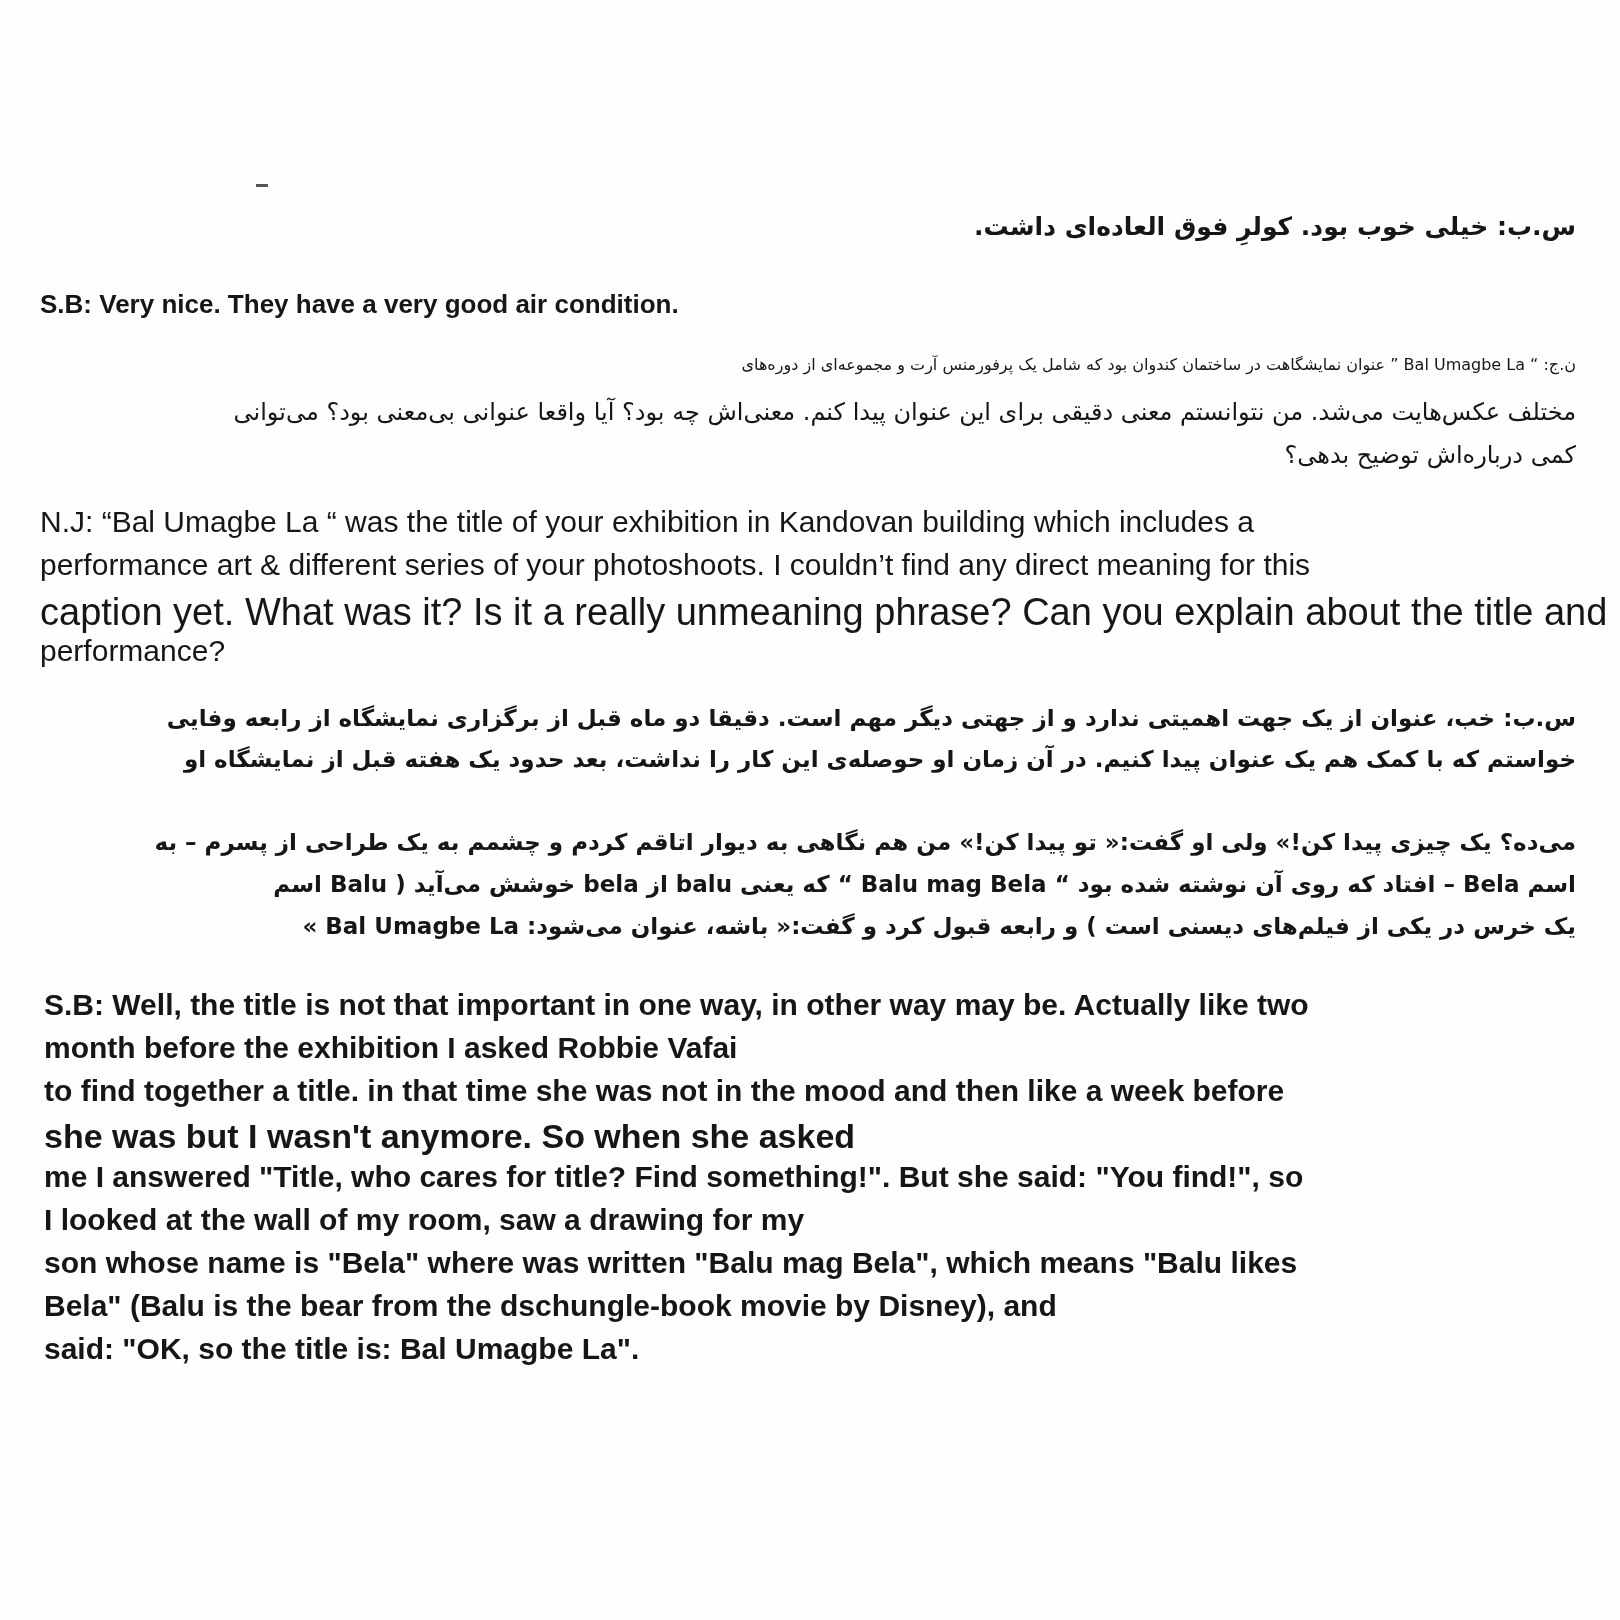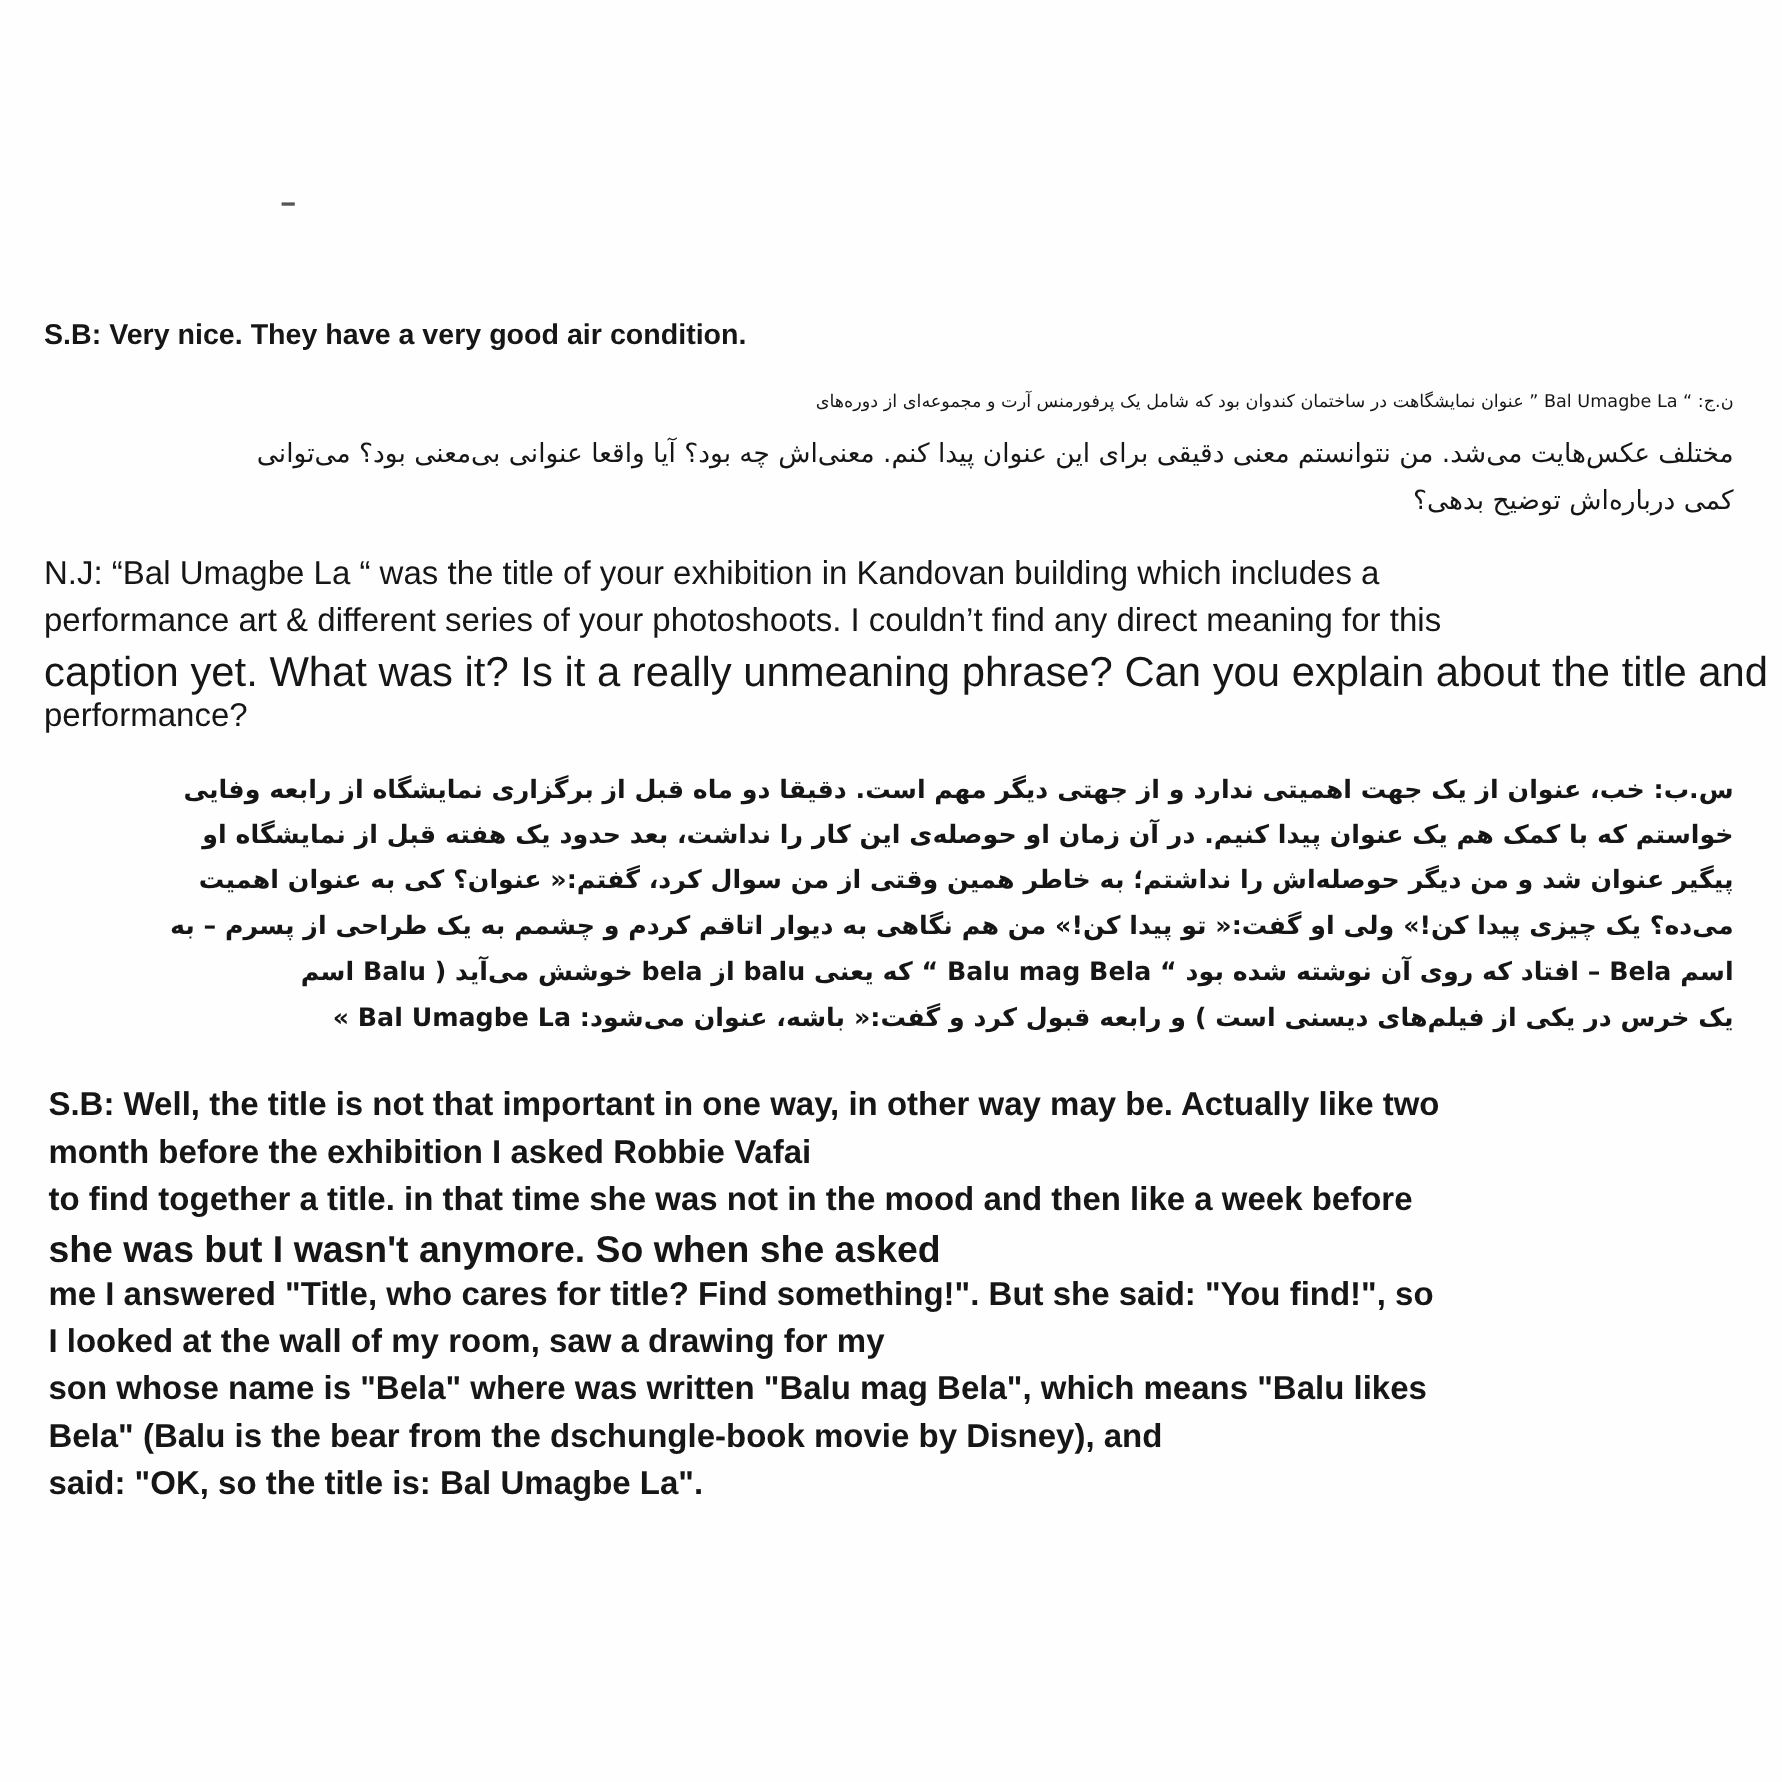--- a/index.html
+++ b/index.html
@@ -14,35 +14,35 @@
   .en.bold { font-weight: bold; }
   .en.norm { font-weight: normal; }
 </style>
 </head>
 <body>
 
 <div class="page">
 
   <div class="dash"></div>
 
+  <div class="line fa bold" style="top:212px;">س.ب: خیلی خوب بود. کولرِ فوق العاده‌ای داشت.</div>
 
   <div class="line en bold" style="top:278px; font-size:26px;margin-top:11px;">S.B: Very nice. They have a very good air condition.</div>
 
   <div class="line fa norm" style="top:355px; font-size:16px;">ن.ج: “ Bal Umagbe La ” عنوان نمایشگاهت در ساختمان کندوان بود که شامل یک پرفورمنس آرت و مجموعه‌ای از دوره‌های</div>
   <div class="line fa norm" style="top:398px; font-size:24px;">مختلف عکس‌هایت می‌شد. من نتوانستم معنی دقیقی برای این عنوان پیدا کنم. معنی‌اش چه بود؟ آیا واقعا عنوانی بی‌معنی بود؟ می‌توانی</div>
   <div class="line fa norm" style="top:441px; font-size:24px;">کمی درباره‌اش توضیح بدهی؟</div>
 
   <div class="line en norm" style="top:505px; font-size:30px;">N.J: “Bal Umagbe La “ was the title of your exhibition in Kandovan building which includes a</div>
   <div class="line en norm" style="top:548px; font-size:30px;">performance art &amp; different series of your photoshoots. I couldn’t find any direct meaning for this</div>
   <div class="line en norm" style="top:591px; font-size:38px;">caption yet. What was it? Is it a really unmeaning phrase? Can you explain about the title and</div>
   <div class="line en norm" style="top:634px; font-size:30px;">performance?</div>
 
   <div class="line fa bold" style="top:705px; font-size:23px;">س.ب: خب، عنوان از یک جهت اهمیتی ندارد و از جهتی دیگر مهم است. دقیقا دو ماه قبل از برگزاری نمایشگاه از رابعه وفایی</div>
   <div class="line fa bold" style="top:746px; font-size:23px;">خواستم که با کمک هم یک عنوان پیدا کنیم. در آن زمان او حوصله‌ی این کار را نداشت، بعد حدود یک هفته قبل از نمایشگاه او</div>
-  <div class="line fa bold" style="top:787px; font-size:23px;">پیگیر عنوان شد و من دیگر حوصله‌اش را نداشتم؛ به خاطر همین وقتی از من سوال کرد، گفتم:« عنوان؟ کی به عنوان اهمیت</div>
   <div class="line fa bold" style="top:829px; font-size:23px;">می‌ده؟ یک چیزی پیدا کن!» ولی او گفت:« تو پیدا کن!» من هم نگاهی به دیوار اتاقم کردم و چشمم به یک طراحی از پسرم – به</div>
   <div class="line fa bold" style="top:871px; font-size:23px;">اسم Bela – افتاد که روی آن نوشته شده بود “ Balu mag Bela “ که یعنی balu از bela خوشش می‌آید ( Balu اسم</div>
   <div class="line fa bold" style="top:913px; font-size:23px;">یک خرس در یکی از فیلم‌های دیسنی است ) و رابعه قبول کرد و گفت:« باشه، عنوان می‌شود: Bal Umagbe La »</div>
 
   <div class="line en bold" style="top:988px; left:44px; font-size:30px;">S.B: Well, the title is not that important in one way, in other way may be. Actually like two</div>
   <div class="line en bold" style="top:1031px; left:44px; font-size:30px;">month before the exhibition I asked Robbie Vafai</div>
   <div class="line en bold" style="top:1074px; left:44px; font-size:30px;">to find together a title. in that time she was not in the mood and then like a week before</div>
   <div class="line en bold" style="top:1117px; left:44px; font-size:34px;">she was but I wasn't anymore. So when she asked</div>
   <div class="line en bold" style="top:1160px; left:44px; font-size:30px;">me I answered "Title, who cares for title? Find something!". But she said: "You find!", so</div>
   <div class="line en bold" style="top:1203px; left:44px; font-size:30px;">I looked at the wall of my room, saw a drawing for my</div>

